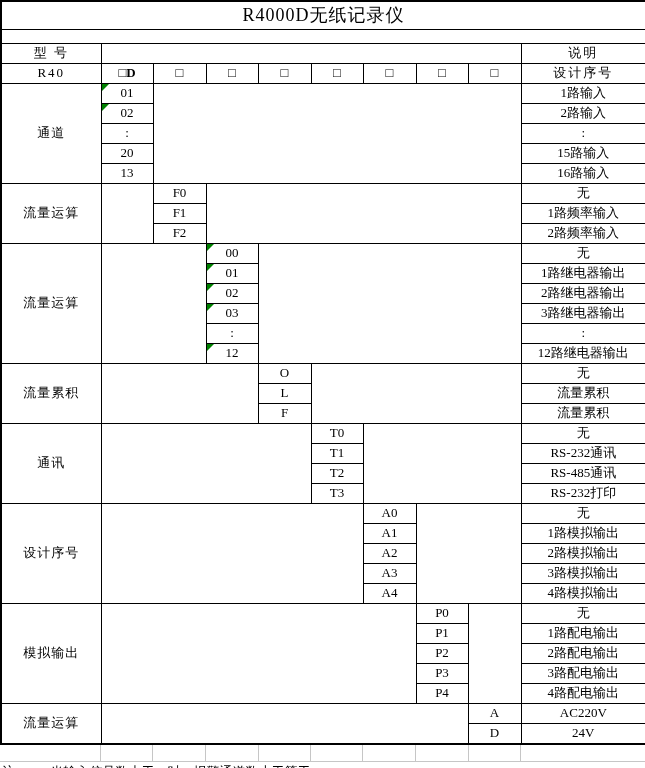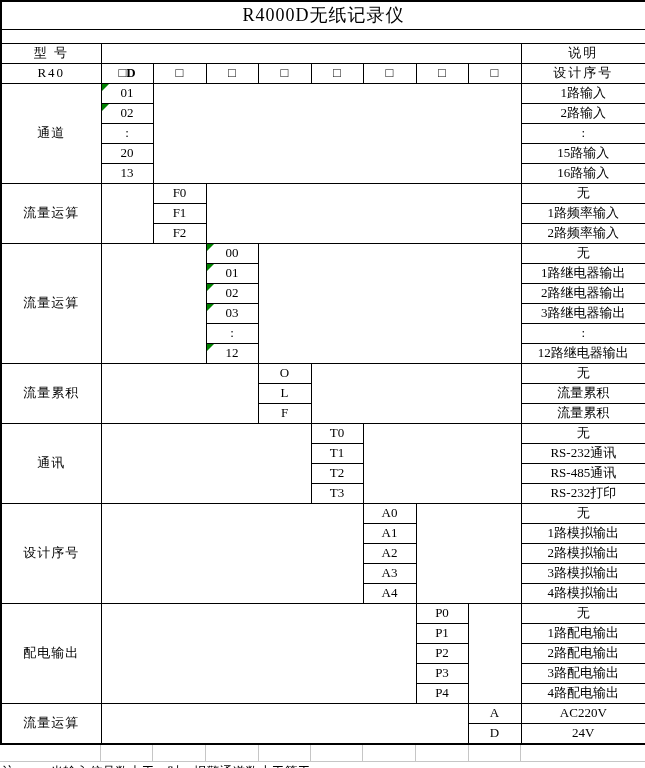--- a/index.html
+++ b/index.html
@@ -203,21 +203,21 @@
       </tr>
       <tr>
         <td>A3</td>
         <td>3路模拟输出</td>
       </tr>
       <tr>
         <td>A4</td>
         <td>4路模拟输出</td>
       </tr>
       <tr>
-        <td class="section-label" rowspan="5">配电输出</td>
+        <td class="section-label" rowspan="5">模拟输出</td>
         <td colspan="6" rowspan="5"></td>
         <td>P0</td>
         <td colspan="1" rowspan="5"></td>
         <td>无</td>
       </tr>
       <tr>
         <td>P1</td>
         <td>1路配电输出</td>
       </tr>
       <tr>

